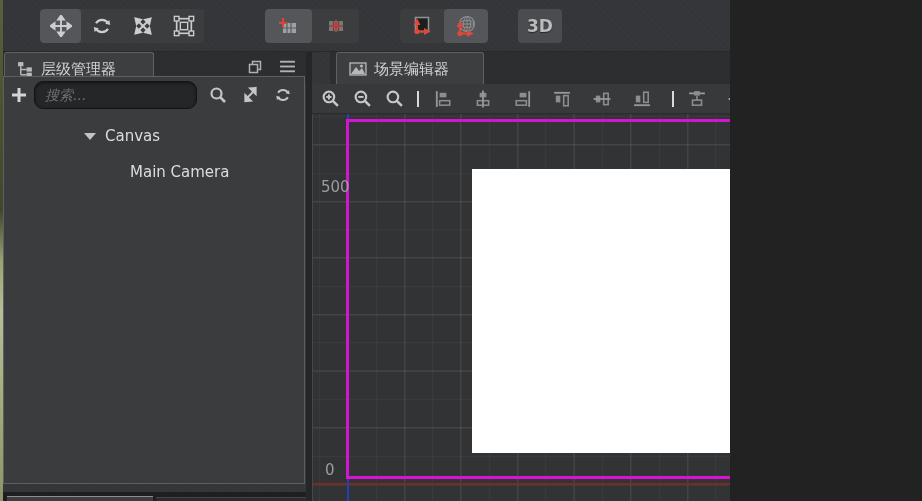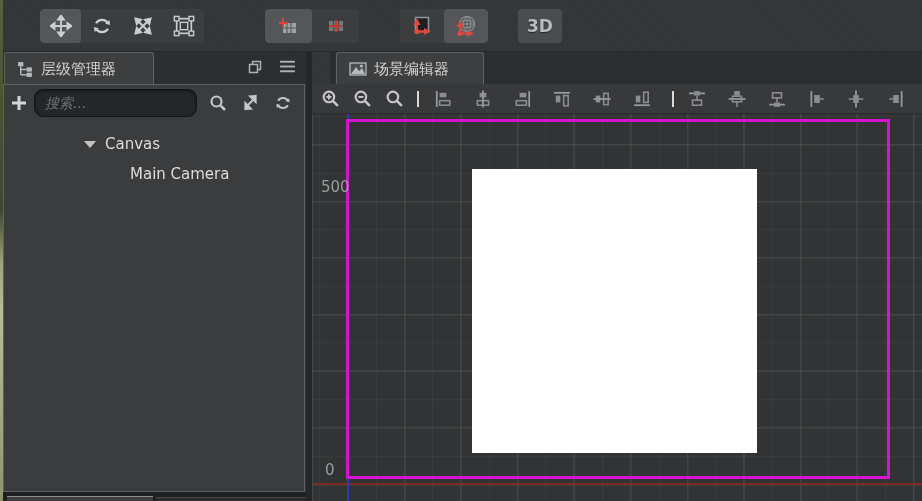--- a/index.html
+++ b/index.html
@@ -1,18 +1,18 @@
 <!DOCTYPE html>
 <html><head>
 <meta charset="utf-8">
 <style>
   * { margin:0; padding:0; box-sizing:border-box; }
   html,body { background:#222; }
   .app {
-    position:relative; width:922px; height:501px; overflow:hidden;
+    position:relative; width:730px; height:501px; overflow:hidden;
     background:#333538;
     font-family:"DejaVu Sans","Liberation Sans",sans-serif;
     color:#cfcfcf;
     background-image:repeating-linear-gradient(45deg, rgba(255,255,255,0.012) 0 2px, transparent 2px 4px);
   }
   
   .edge-strip { position:absolute; left:0; top:0; width:3px; height:501px;
     background:linear-gradient(to bottom,#596040 0%,#49522f 22%,#3e482c 42%,#9aa073 52%,#b9bd96 62%,#8f9468 100%); z-index:40; }
 
   
@@ -31,35 +31,35 @@
   .tabbar { position:absolute; top:52px; height:32px; background:#2c2e30; }
   .tabbar.left { left:0; width:306px; }
   .tabbar.right { left:330px; width:610px; }
   .tab { position:absolute; top:0; height:32px; background:#3c3e40; border:1px solid #5f6163; border-bottom:none;
     border-radius:3px 3px 0 0; display:flex; align-items:center; gap:7px; padding:16px 12px; font-size:15px; color:#d2d2d2; cursor:pointer; }
   .tab .ticon16 { flex:0 0 auto; }
   .panel-head-icons { position:absolute; right:10px; top:7px; display:flex; gap:16px; }
   .head-icon { cursor:pointer; }
 
   
-  .hier-content { position:absolute; left:3px; top:84px; width:302px; height:408px;
+  .hier-content { position:absolute; left:3px; top:76px; width:302px; height:408px;
     background:#3a3c3e; border:1px solid #5d5f61; }
   .hier-toolbar { position:absolute; left:0; top:0; width:100%; height:36px; display:flex; align-items:center; }
   .plus-btn { width:30px; display:flex; justify-content:center; cursor:pointer; }
   .search-box { width:163px; height:28px; background:#242628; border:1px solid #121416; border-radius:9px;
     color:#cfcfcf; font-size:14px; padding:0 10px; outline:none; box-shadow:inset 0 1px 3px rgba(0,0,0,.5);
     font-family:"DejaVu Sans","Liberation Sans",sans-serif; }
   .search-box::placeholder { font-style:italic; color:#6e7071; }
   .hier-tool-icons { display:flex; gap:15px; margin-left:12px; }
   .hier-tool-icons > span { cursor:pointer; }
   .tree { position:absolute; left:0; top:44px; width:100%; }
   .tree-row { height:30px; display:flex; align-items:center; font-size:15px; color:#dcdcdc; cursor:pointer;margin-left:44px; }
   .tree-row .caret { width:0; height:0; border-left:6px solid transparent; border-right:6px solid transparent;
     border-top:7px solid #c3c3c3; margin-left:36px; margin-right:9px; }
-  .tree-row.depth1 { padding-left:82px; }
+  .tree-row.depth1 { padding-left:82px;align-items:flex-end; }
 
   
   .bottom-strip { position:absolute; left:0; top:492px; width:310px; height:9px; background:#1e1f21; }
   .bottom-strip .bar1 { position:absolute; left:7px; top:4px; width:146px; height:5px; background:#3c3e40; border-top:1px solid #8f8f8f; }
   .bottom-strip .bar2 { position:absolute; left:156px; top:5px; width:150px; height:4px; background:#2b2c2e; border-top:1px solid #454545; }
   .v-divider { position:absolute; left:306px; top:52px; width:6px; height:449px; background:#242628; }
 
   
   .scene-toolbar { position:absolute; left:312px; top:84px; width:610px; height:30px; background:#38393b;
     border-bottom:1px solid #2a2b2d; display:flex; align-items:center; padding-left:6px; }

